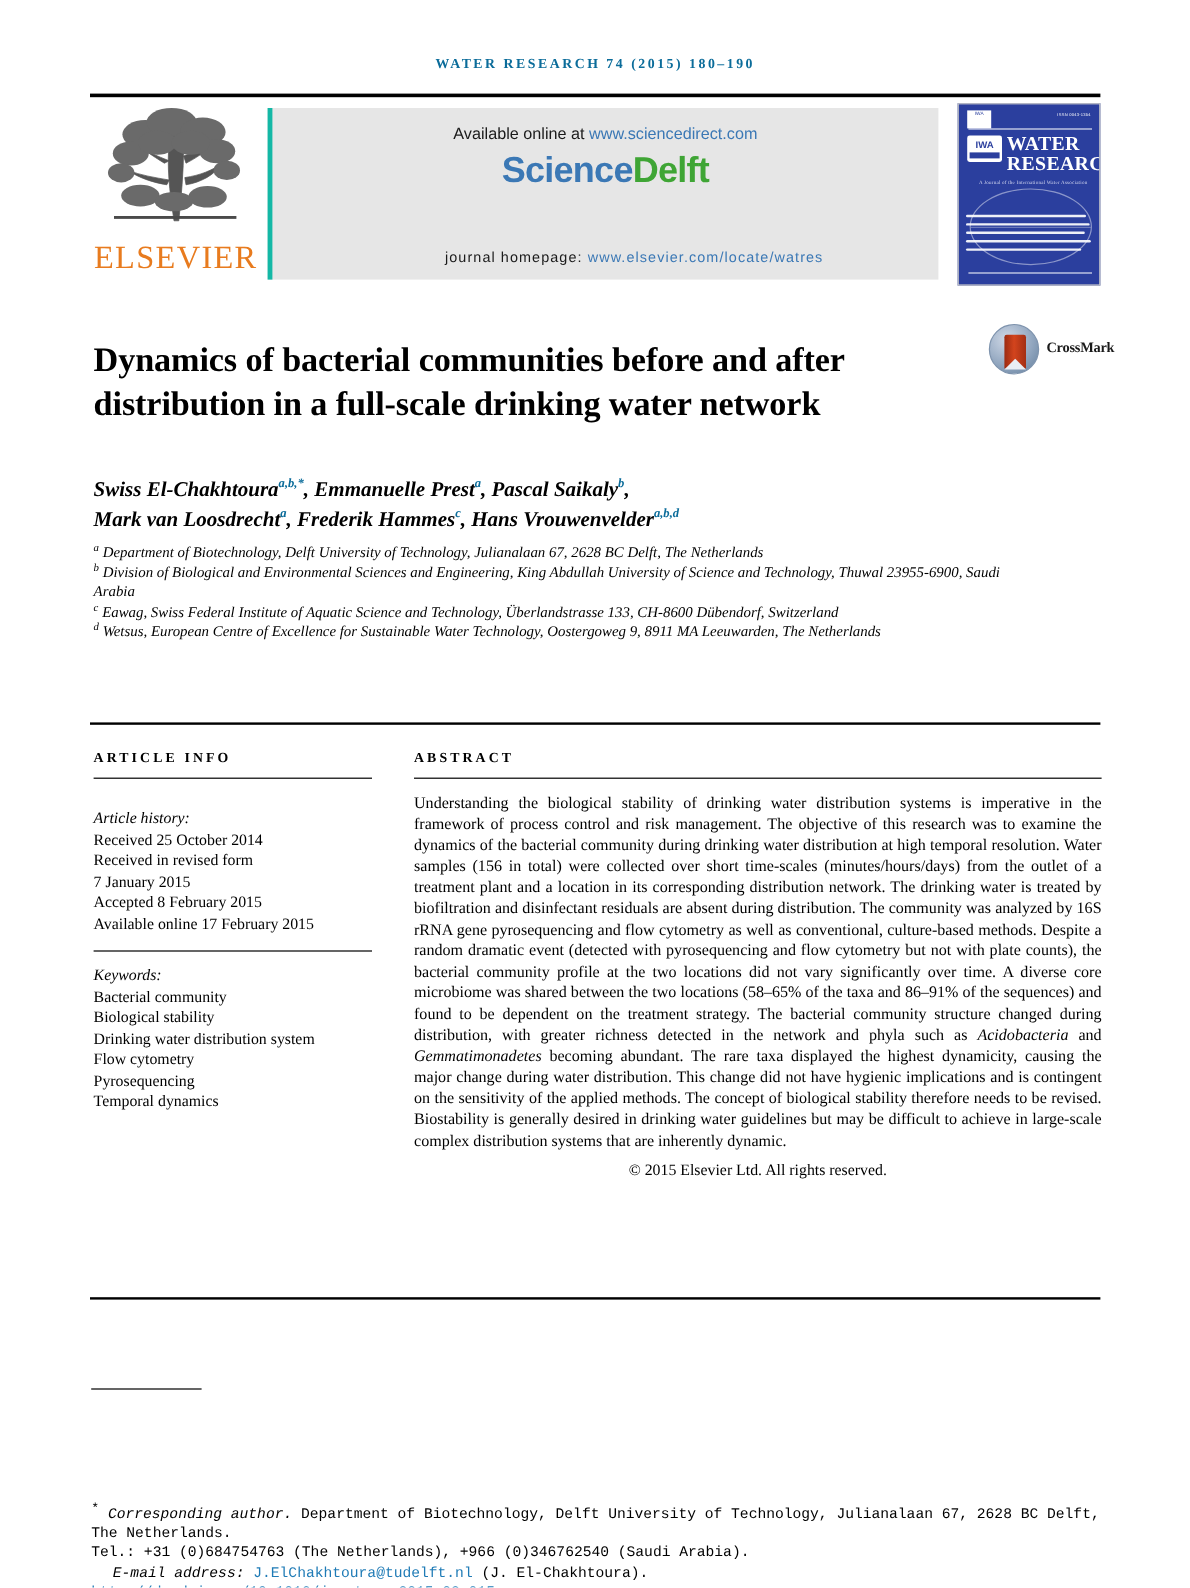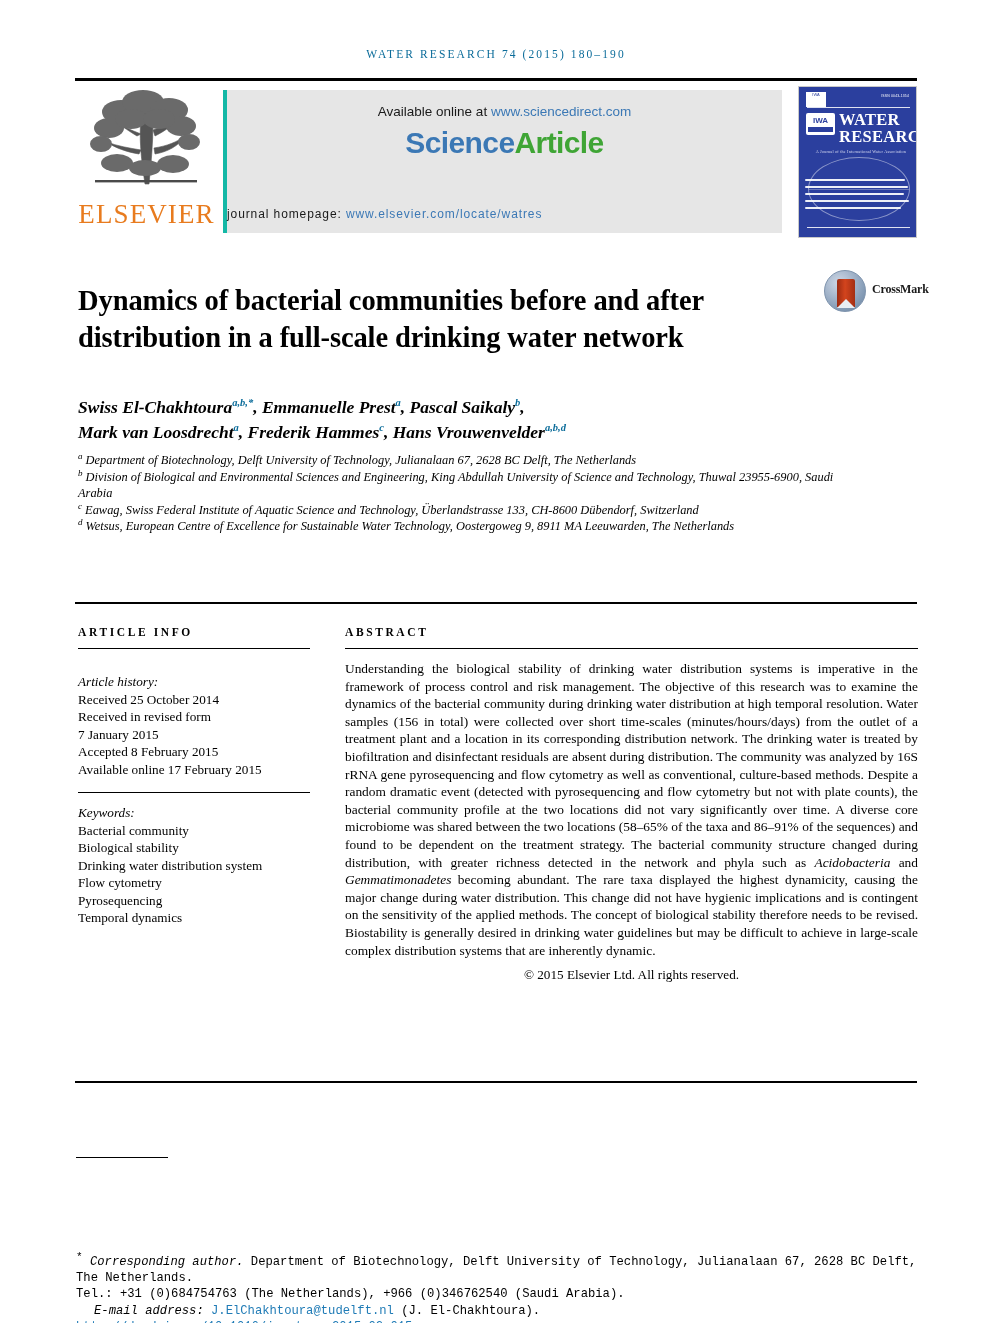--- a/index.html
+++ b/index.html
@@ -24,21 +24,21 @@
 
   
   .runhead {
     position: absolute;
     top: 48px;
     left: 0;
     width: 992px;
     text-align: center;
     font-family: "Liberation Serif", serif;
     font-size: 11.5px;
-    font-weight: normal;
+    font-weight: bold;
     letter-spacing: 2.1px;
     color: #0b6c9a;
     text-transform: uppercase;
   }
 
   
   .top-rule {
     position: absolute;
     top: 78px;
     left: 75px;
@@ -112,21 +112,21 @@
     font-weight: bold;
     letter-spacing: -0.6px;
   }
   .sd-logo .sci { color: #3b78b5; }
   .sd-logo .dir { color: #3fa535; }
   .sd-home {
     position: absolute;
     bottom: 12px;
     left: 0;
     width: 603px;
-    text-align: left;
+    text-align: center;
     font-family: "Liberation Sans", sans-serif;
     font-size: 12px;
     letter-spacing: 0.9px;
     color: #1a1a1a;
   }
   .sd-home a { color: #3b78b5; text-decoration: none; }
 
   .journal-cover {
     position: absolute;
     right: 0;
@@ -420,21 +420,21 @@
         <rect x="14" y="92" width="102" height="2.4" fill="#4a4a4a"></rect>
       </svg>
       <div class="elsevier-word">ELSEVIER</div>
     </div>
 
     <div class="sd-banner">
       <div class="sd-avail">
         <span>Available online at </span><a href="#">www.sciencedirect.com</a>
       </div>
       <div class="sd-logo">
-        <span class="sci">Science</span><span class="dir">Article</span>
+        <span class="sci">Science</span><span class="dir">Delft</span>
       </div>
       <div class="sd-home">
         <span>journal homepage: </span><a href="#">www.elsevier.com/locate/watres</a>
       </div>
     </div>
 
     <div class="journal-cover">
       <div class="jc-iwa-top">IWA</div>
       <div class="jc-issn">ISSN 0043-1354</div>
       <div class="jc-toprule"></div>

